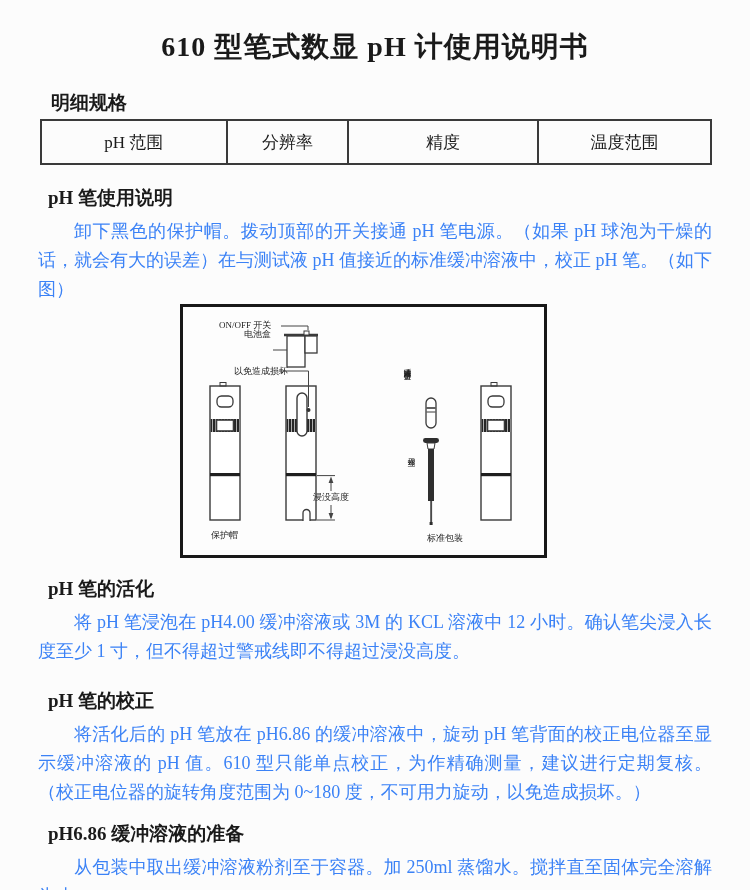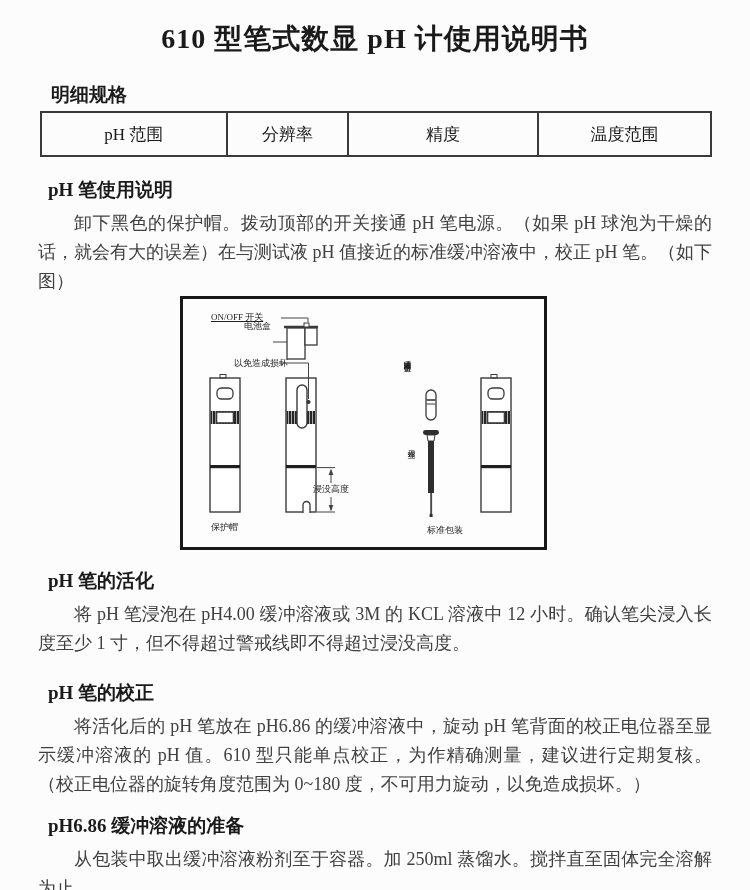--- a/index.html
+++ b/index.html
@@ -1,31 +1,31 @@
 <!DOCTYPE html>
 <html><head>
 <meta charset="utf-8">
 <style>
   html,body { margin:0; padding:0; background:#fcfcfc; }
   body { width:750px; height:890px; overflow:hidden;
          font-family:"Liberation Serif","DejaVu Serif",serif; color:#1a1a1a; }
   .page { padding:12px 38px 0 38px; box-sizing:border-box; width:750px; }
 
   .title { font-size:28px; font-weight:bold; text-align:center;
-           margin:8px; line-height:38px; letter-spacing:1px; }
+           margin:16px; line-height:38px; letter-spacing:1px; }
 
   .h2 { font-size:19px; font-weight:bold; line-height:26px; margin:0; }
   .h-specs  { margin:24px 0 3px 13px; }
   .h-usage  { margin:20px 0 6px 10px; }
   .h-activ  { margin:18px 0 6px 10px; }
   .h-calib  { margin:22px 0 6px 10px; }
   .h-prep   { margin:14px 0 6px 10px; }
 
   .body-p { font-size:18px; line-height:29px; margin:0; text-indent:2em;
-            text-align:justify; color:#404040; }
+            text-align:justify; color:#3b82f6; }
 
   table.spec { border-collapse:collapse; margin-left:2px; width:672px;
                table-layout:fixed; }
   table.spec th, table.spec td {
     border:2px solid #3a3a3a; height:26px; text-align:center;
     font-size:17px; font-weight:normal; padding:8px; }
   .c1{width:28.0%} .c2{width:17.4%} .c3{width:28.7%} .c4{width:25.9%}
 
   .diagram { position:relative; margin:0 0 0 142px; width:361px; height:248px;
              border:3px solid #181818; background:#fdfdfd; }
@@ -118,21 +118,21 @@
 
       <g>
         <rect x="240" y="131" width="16" height="5" rx="2.4" fill="#2e2e2e"></rect>
         <polygon points="244,136 252,136 251,142 245,142" fill="#fff" stroke="#3a3a3a" stroke-width="1"></polygon>
         <rect x="245" y="142" width="6" height="52" fill="#2e2e2e"></rect>
         <rect x="247.2" y="194" width="1.9" height="21" fill="#4a4a4a"></rect>
         <rect x="246.6" y="215" width="3" height="3" fill="#2e2e2e"></rect>
       </g>
     </svg>
 
-    <span class="lbl" style="left:28px;  top:13px;text-decoration:underline;">ON/OFF 开关</span>
+    <span class="lbl" style="left:36px;  top:13px;">ON/OFF 开关</span>
     <span class="lbl" style="left:61px;  top:22px;">电池盒</span>
     <span class="lbl" style="left:51px;  top:59px;">以免造成损坏</span>
     <span class="lbl" style="left:28px;  top:223px;">保护帽</span>
     <span class="lbl" style="left:130px; top:185px;">浸没高度</span>
     <span class="vlbl" style="left:220px; top:55px;">缓冲溶液粉料小盒</span>
     <span class="vlbl" style="left:224px; top:145px;">螺丝刀</span>
     <span class="lbl" style="left:244px; top:226px;">标准包装</span>
   </div>
 
   <h2 class="h2 h-activ">pH 笔的活化</h2>

